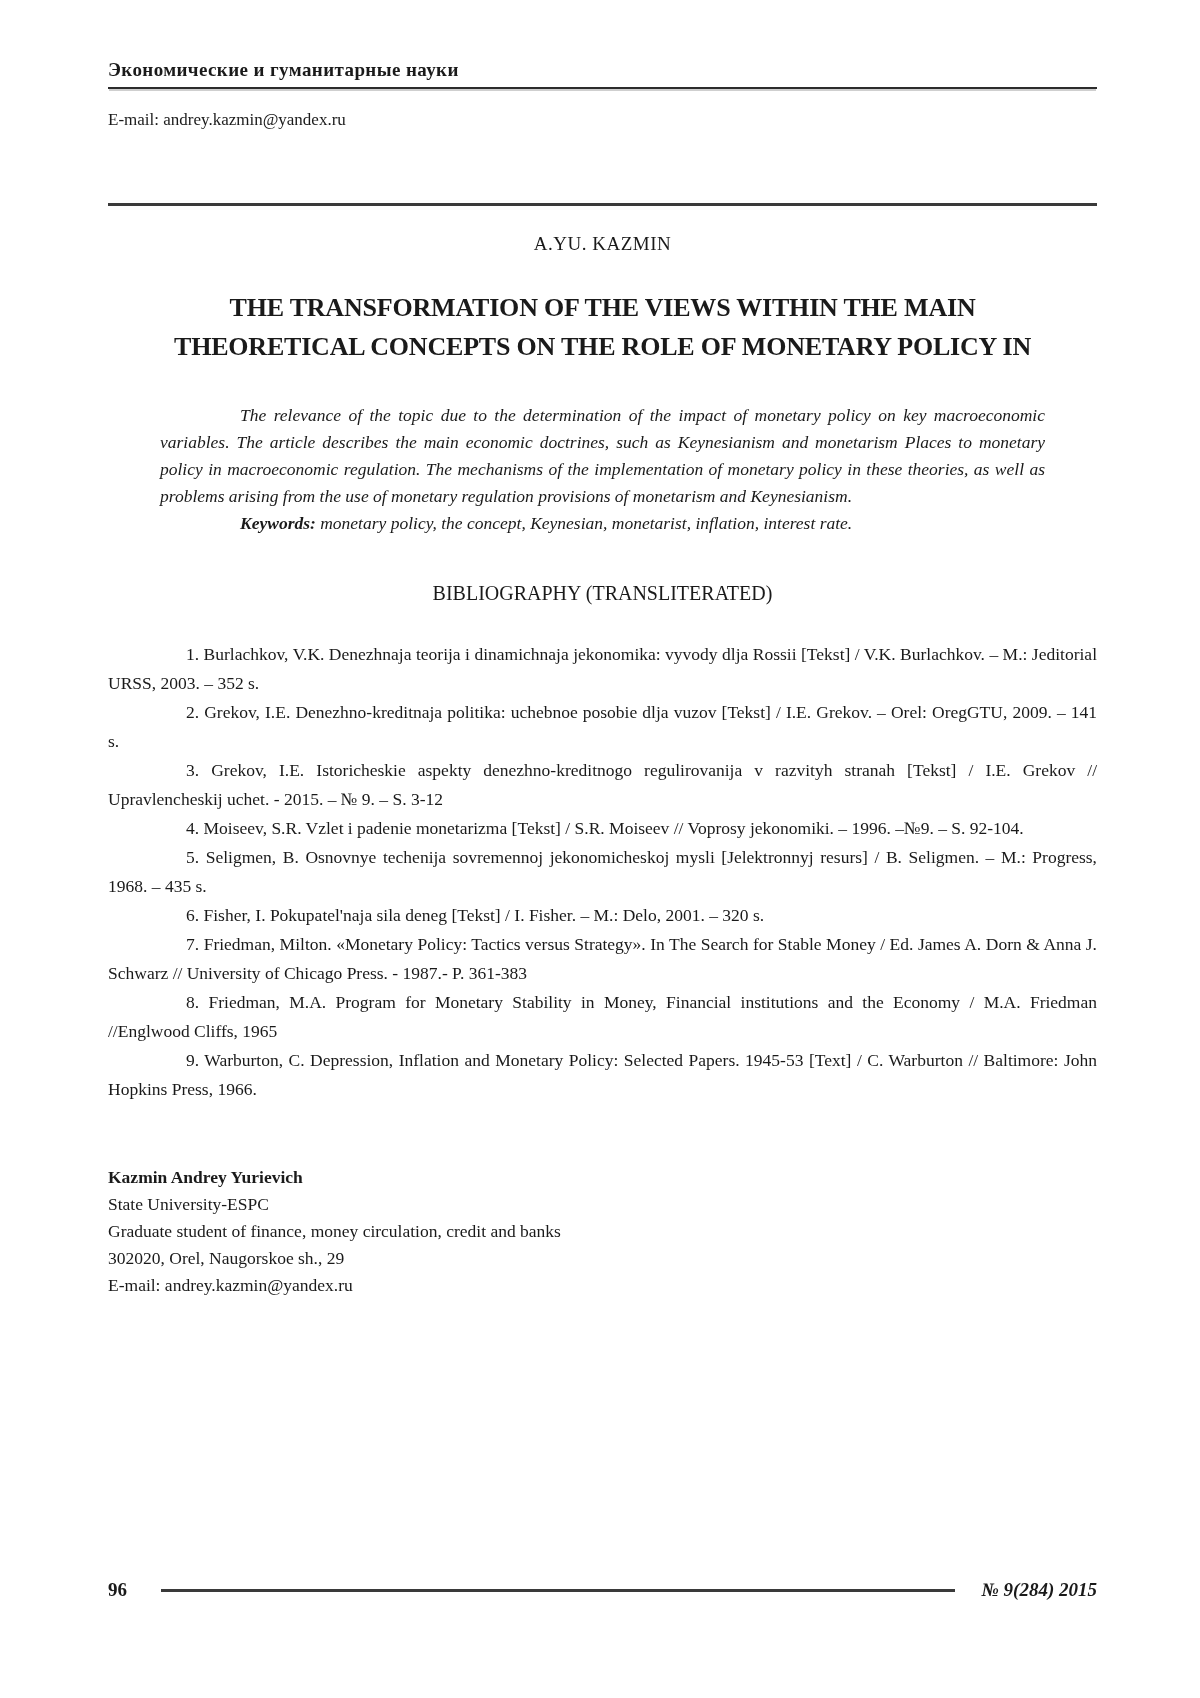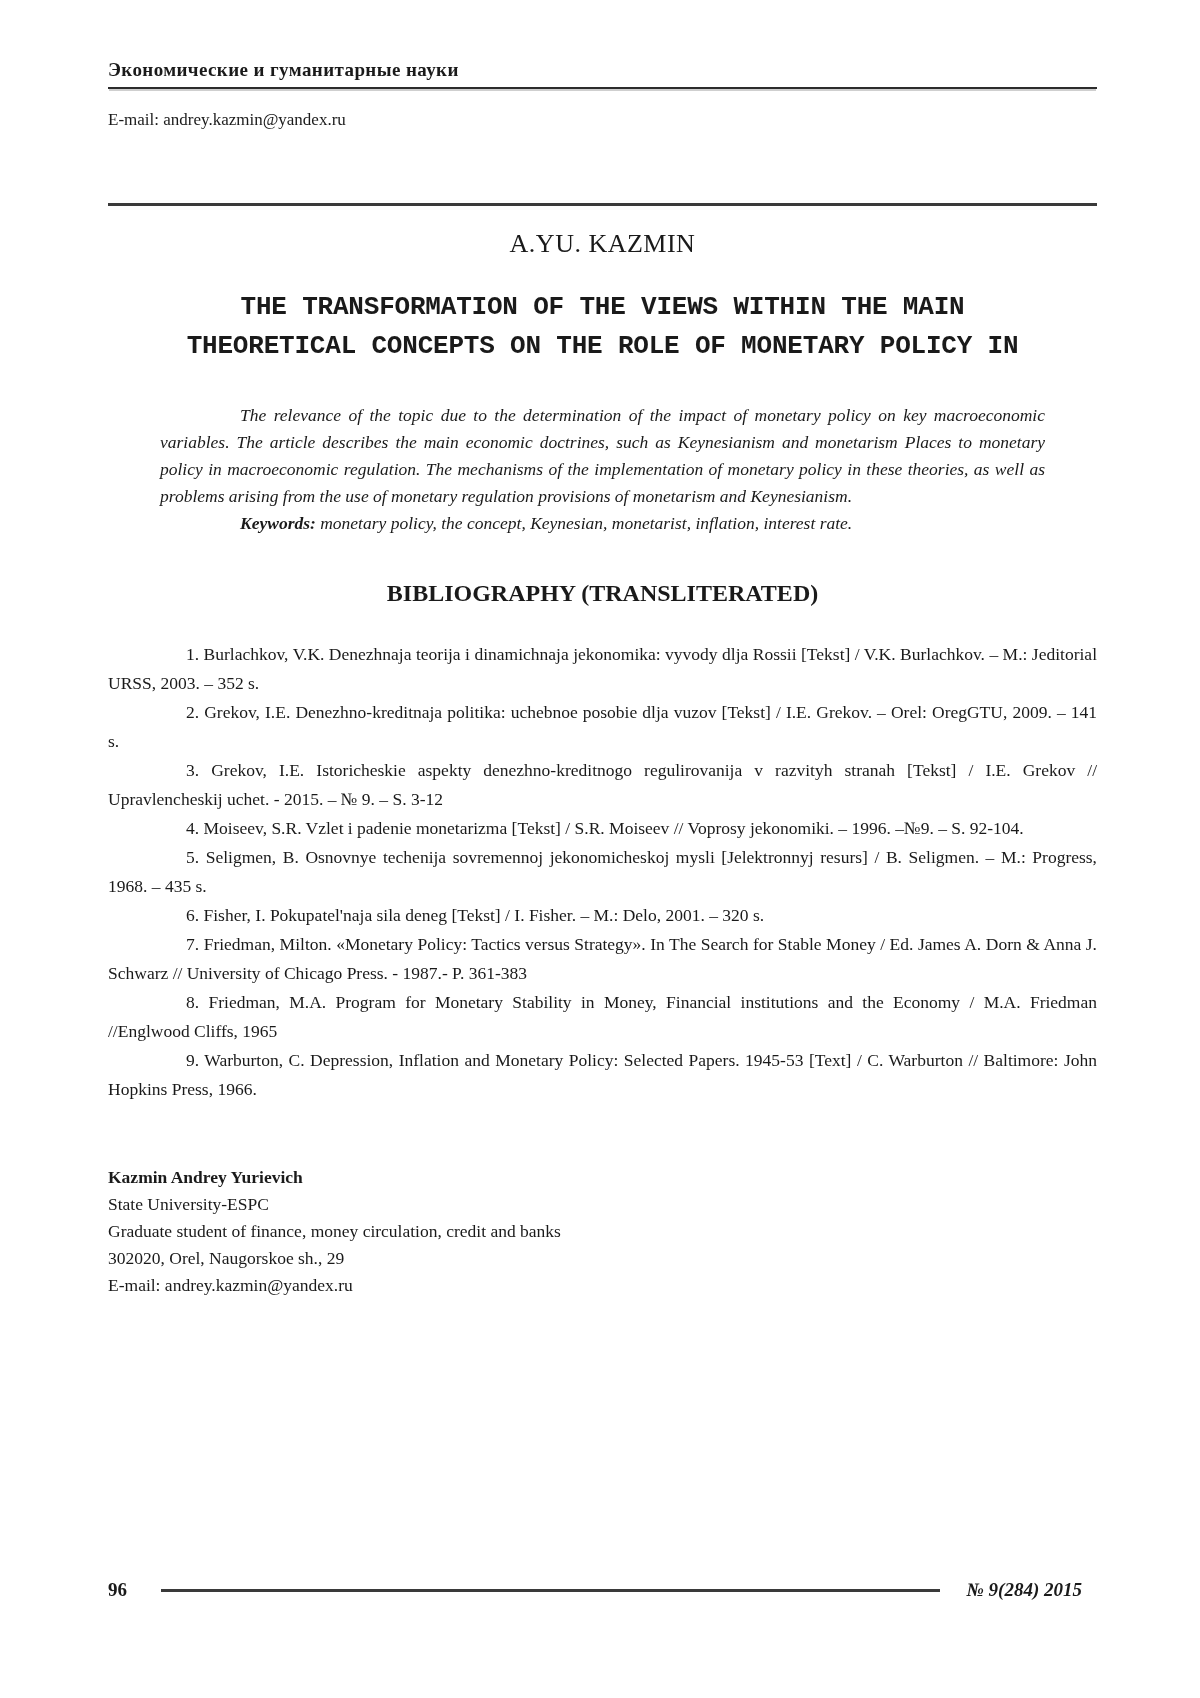--- a/index.html
+++ b/index.html
@@ -33,33 +33,33 @@
     line-height: 22px;
   }
   .separator {
     margin-top: 72px;
     height: 0;
     border-top: 3px solid #3a3a3a;
   }
   .author-name {
     margin: 26px 0 0 0;
     text-align: center;
-    font-size: 26px;
+    font-size: 19px;
     line-height: 24px;
     letter-spacing: 0.5px;
   }
   .article-title {
     margin: 32px 0 0 0;
     text-align: center;
     font-size: 26px;
     font-weight: bold;
     line-height: 39px;
     letter-spacing: -0.2px;
   }
-  .article-title span { display: block; white-space: nowrap; font-family: Liberation Mono, monospace; }
+  .article-title span { display: block; white-space: nowrap; }
   .abstract-block {
     margin: 36px 52px 0 52px;
   }
   .abstract-text {
     margin: 0;
     font-size: 17.5px;
     font-style: italic;
     line-height: 27px;
     text-align: justify;
     text-indent: 80px;
@@ -68,43 +68,43 @@
     margin: 0;
     font-size: 17.5px;
     font-style: italic;
     line-height: 27px;
     text-indent: 80px;
   }
   .keywords-label { font-weight: bold; }
   .bib-heading {
     margin: 44px 0 0 0;
     text-align: center;
-    font-size: 24px;
-    font-weight: bold;
+    font-size: 20px;
+    font-weight: normal;
     line-height: 25px;
   }
   .bib-list { margin-top: 34px; }
   .bib-item {
     margin: 0;
     font-size: 17.5px;
     line-height: 29px;
     text-align: justify;
     text-indent: 78px;
   }
   .author-info {
     margin-top: 60px;
     font-size: 17.5px;
     line-height: 27px;
   }
   .author-info p { margin: 0; }
   .author-info .name { font-weight: bold; }
   .footer {
     position: absolute;
     left: 108px;
-    right: 118px;
+    right: 103px;
     top: 1578px;
     display: flex;
     align-items: center;
   }
   .page-number {
     font-size: 19px;
     font-weight: bold;
     line-height: 24px;
   }
   .footer-rule {

